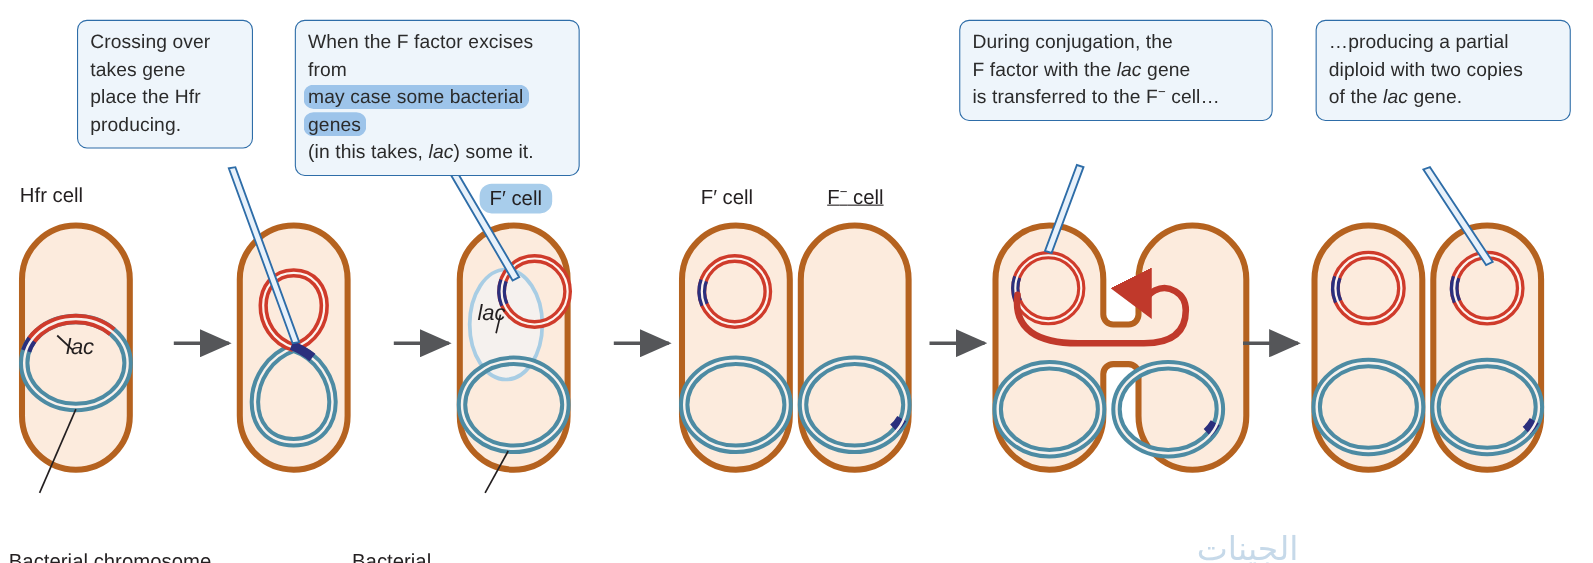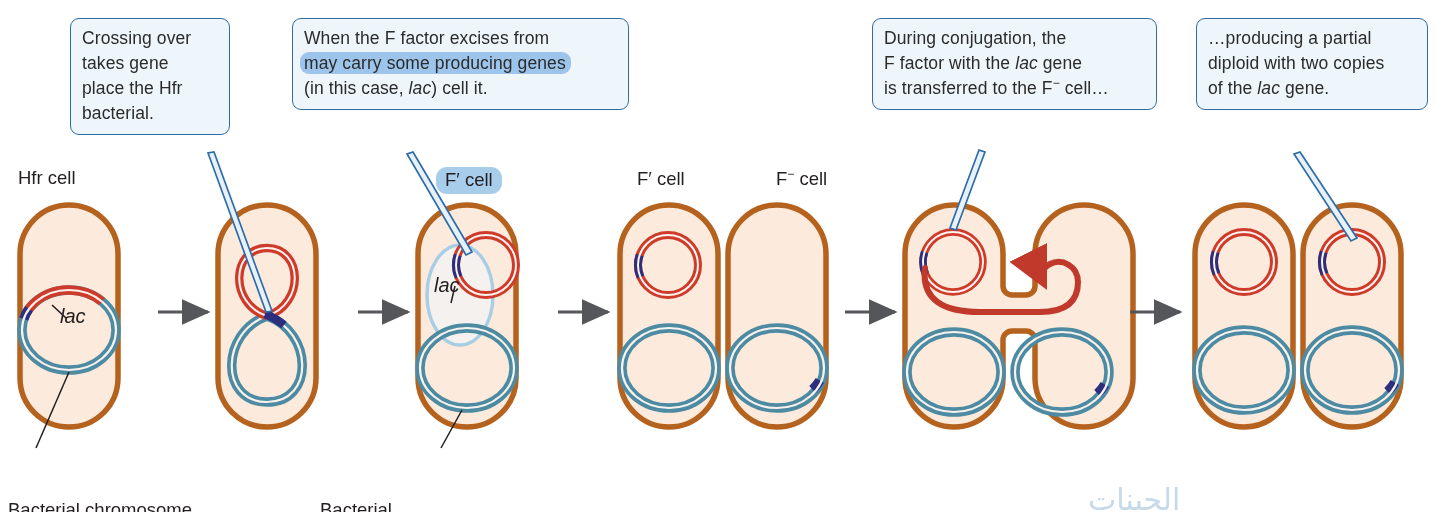--- a/index.html
+++ b/index.html
@@ -222,48 +222,48 @@
       </g>
 
       <path d="M1300,152 L1357,238 L1351,241 L1294,154 Z" fill="#e8f1fa" stroke="#2e6da8" stroke-width="1.7"></path>
     </g>
   </svg>
 
   <div class="callout" style="left:70px;top:18px;width:160px;">
     <div>Crossing over</div>
     <div>takes gene</div>
     <div>place the Hfr</div>
-    <div>bacterial.</div>
-  </div>
-
-  <div class="callout" style="left:268px;top:18px;width:337px;margin-left:24px;">
+    <div>producing.</div>
+  </div>
+
+  <div class="callout" style="left:268px;top:18px;width:259px;">
     <div>When the F factor excises from</div>
-    <div><span class="hl">may carry some producing genes</span></div>
-    <div><span>(in this case, </span><i>lac</i><span>) cell it.</span></div>
+    <div><span class="hl">may case some bacterial genes</span></div>
+    <div><span>(in this takes, </span><i>lac</i><span>) some it.</span></div>
   </div>
 
   <div class="callout" style="left:1196px;top:18px;width:232px;">
     <div>…producing a partial</div>
     <div>diploid with two copies</div>
     <div><span>of the </span><i>lac</i><span> gene.</span></div>
   </div>
 
   <div class="callout" style="left:872px;top:18px;width:285px;">
     <div>During conjugation, the</div>
     <div><span>F factor with the </span><i>lac</i><span> gene</span></div>
     <div><span>is transferred to the F</span><span class="sup">−</span><span> cell…</span></div>
   </div>
 
   <div class="lbl" style="left:18px;top:166px;">Hfr cell</div>
 
   <div class="lbl hl-label" style="left:436px;top:167px;">F′ cell</div>
 
   <div class="lbl" style="left:637px;top:167px;">F′ cell</div>
 
-  <div class="lbl" style="left:776px;top:167px;"><span>F</span><span class="sup">−</span><span> cell</span></div>
+  <div class="lbl" style="left:752px;top:167px;text-decoration:underline;"><span>F</span><span class="sup">−</span><span> cell</span></div>
 
   <div class="gene" style="left:60px;top:305px;">lac</div>
 
   <div class="gene" style="left:434px;top:274px;">lac</div>
 
   <div class="lbl" style="left:8px;top:450px;">
     <div>Bacterial chromosome</div>
     
   </div>
 

